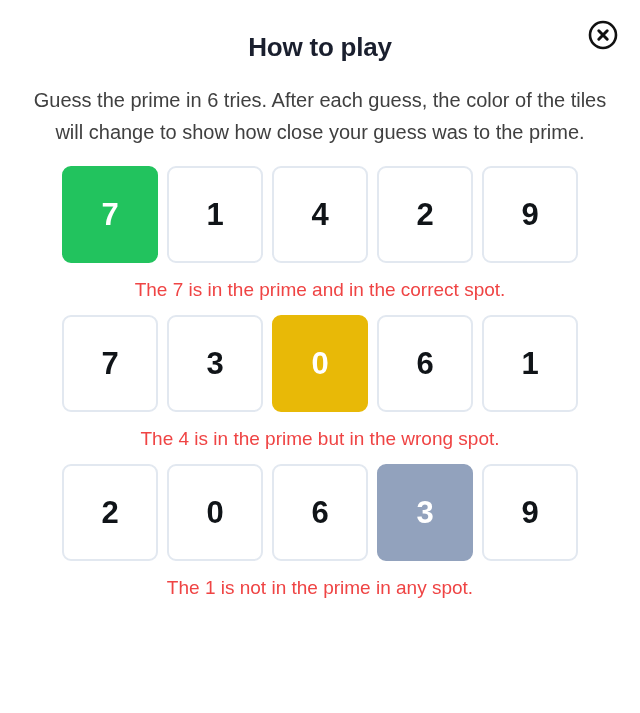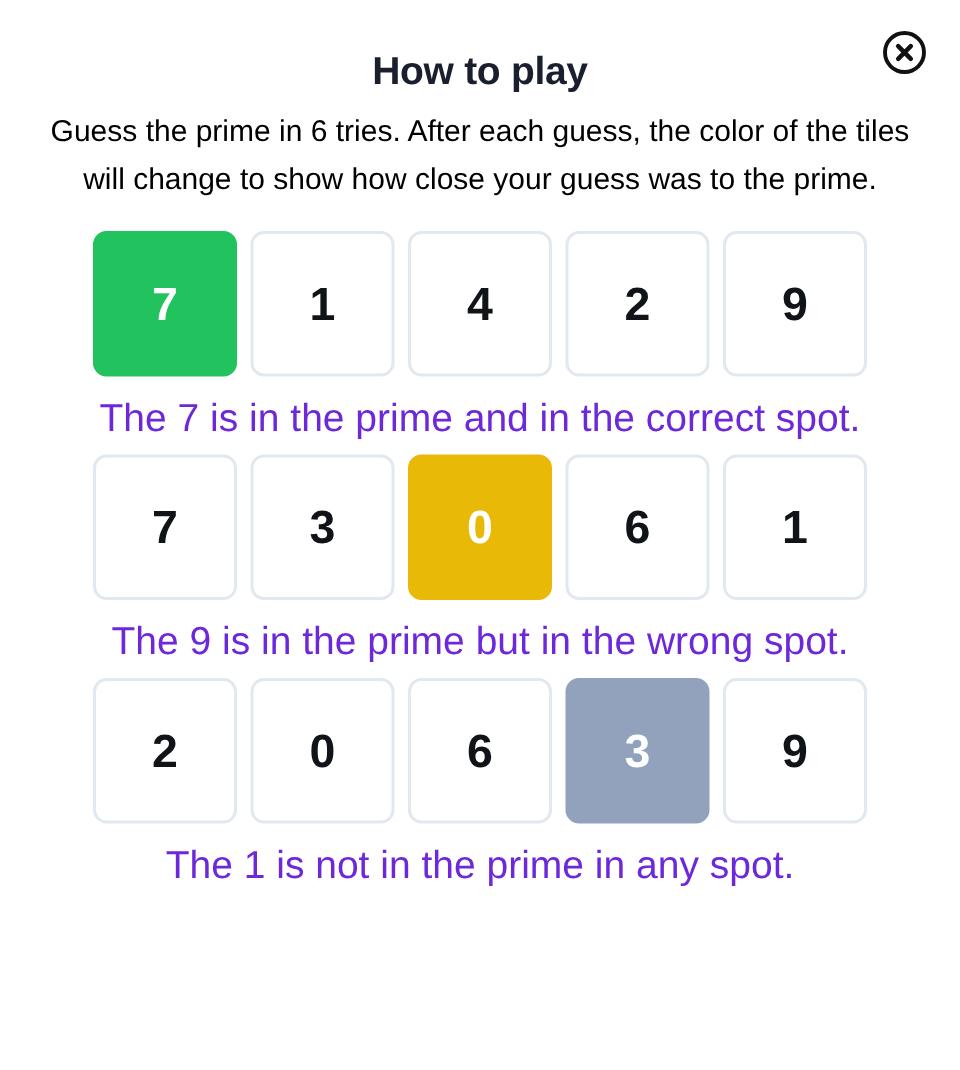--- a/index.html
+++ b/index.html
@@ -54,25 +54,25 @@
     display: flex;
     align-items: center;
     justify-content: center;
   }
   .close-button svg {
     display: block;
   }
 
   
   .intro-text {
-    margin: 0 26px;
+    margin: 12px 26px;
     text-align: center;
     font-size: 20px;
     line-height: 32px;
-    color: #000000;
+    color: #404040;
   }
 
   
   .examples {
     margin-top: 18px;
   }
   .example {
     margin-bottom: 12px;
   }
   .tile-row {
@@ -110,23 +110,23 @@
   .tile.state-absent {
     background: #92a2bd;
     border: 2px solid #92a2bd;
     color: #ffffff;
   }
 
   .example-caption {
     margin: 0;
     padding-top: 14px;
     text-align: center;
-    font-size: 26px;
+    font-size: 19px;
     line-height: 26px;
-    color: #6d28d9;
+    color: #ef4444;
   }
 </style>
 </head>
 <body>
 
 <div class="modal">
 
   <div class="modal-header">
     <div class="modal-title">How to play</div>
 
@@ -156,21 +156,21 @@
     </div>
 
     <div class="example">
       <div class="tile-row">
         <div class="tile state-empty">7</div>
         <div class="tile state-empty">3</div>
         <div class="tile state-present">0</div>
         <div class="tile state-empty">6</div>
         <div class="tile state-empty">1</div>
       </div>
-      <p class="example-caption">The 9 is in the prime but in the wrong spot.</p>
+      <p class="example-caption">The 4 is in the prime but in the wrong spot.</p>
     </div>
 
     <div class="example">
       <div class="tile-row">
         <div class="tile state-empty">2</div>
         <div class="tile state-empty">0</div>
         <div class="tile state-empty">6</div>
         <div class="tile state-absent">3</div>
         <div class="tile state-empty">9</div>
       </div>

